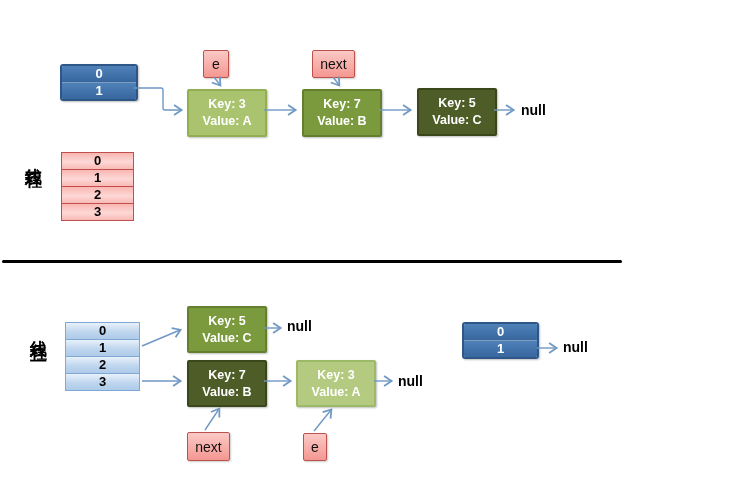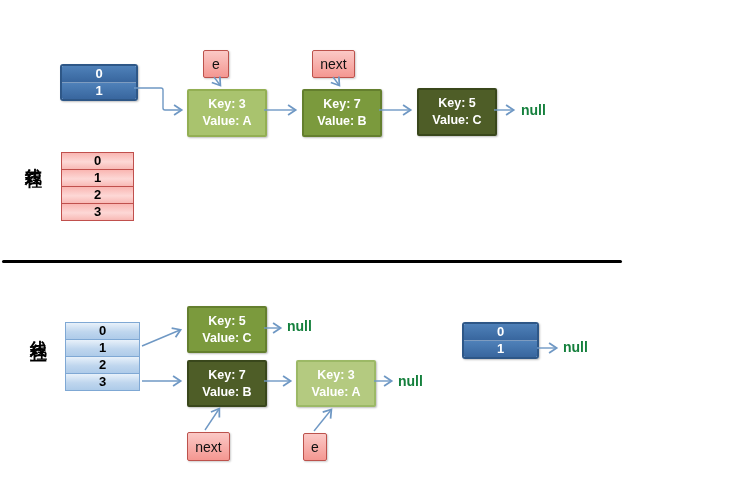--- a/index.html
+++ b/index.html
@@ -48,21 +48,21 @@
   .node{
     color:#fff;font-weight:bold;font-size:12.5px;line-height:17px;text-align:center;
     display:flex;flex-direction:column;align-items:center;justify-content:center;
     border-radius:2px;box-shadow:1px 1px 2px rgba(0,0,0,0.25);
   }
   .node.light {background:#A9C36E;border:2px solid #93AF53;}
   .node.lighter{background:#B4CA80;border:2px solid #9CB966;}
   .node.medium{background:#7B9A3D;border:2px solid #647F2E;}
   .node.dark  {background:#4E5D27;border:2px solid #39471B;}
 
-  .null-label{font-weight:bold;font-size:14px;color:#15803d;}
+  .null-label{font-weight:bold;font-size:14px;color:#000000;}
 
   .thread-label{
     writing-mode:vertical-rl;text-orientation:upright;
     font-weight:bold;font-size:17px;color:#000;letter-spacing:5px;line-height:18px;
   }
 
   .divider{background:#000;border-radius:2px;}
 
   svg.arrows{position:absolute;left:0;top:0;pointer-events:none;}
 </style>

